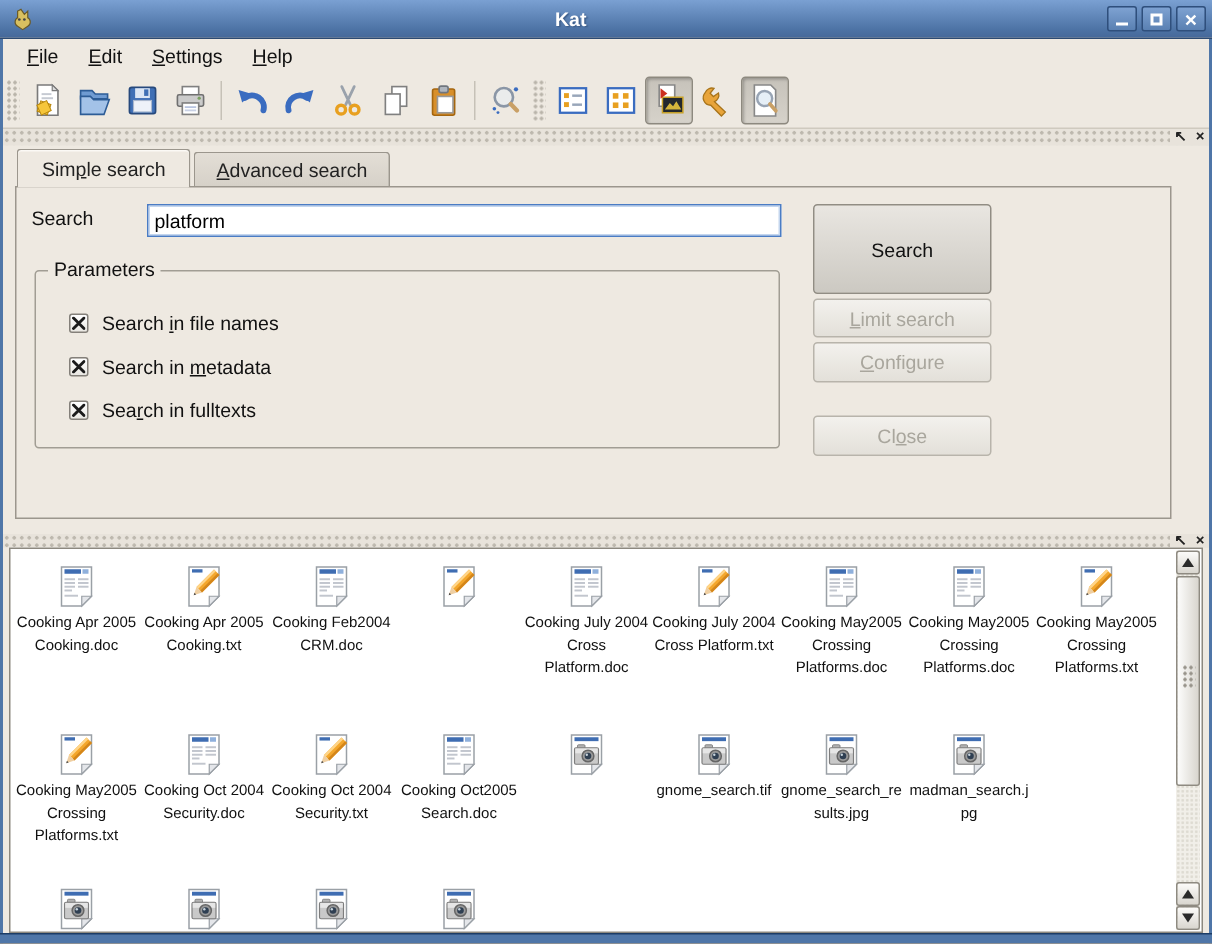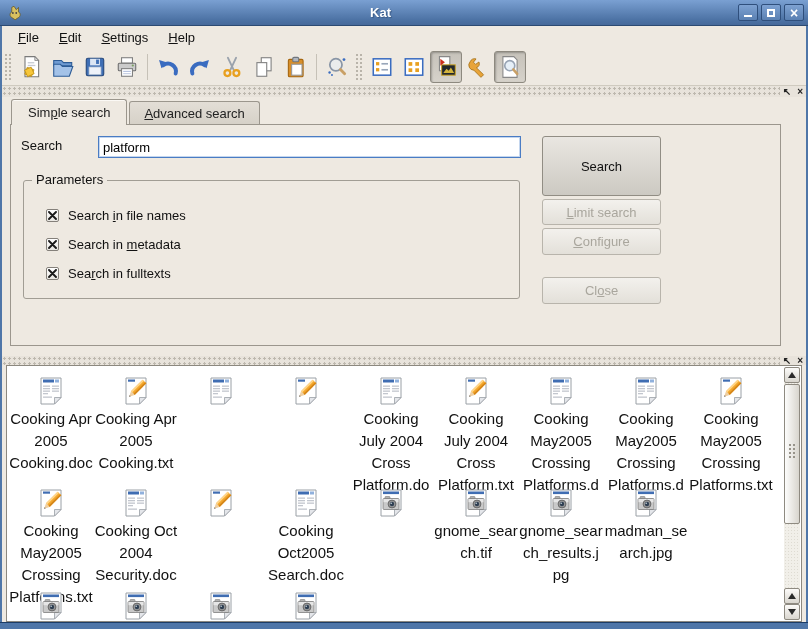--- a/index.html
+++ b/index.html
@@ -67,21 +67,21 @@
   .btn.disabled{color:#a9a69d;background:linear-gradient(#f3f1ed,#e3e0d9);border-color:#b8b4ab;}
 
   
   .results{position:absolute;left:6px;right:6px;top:365px;bottom:7px;background:#fff;border:1px solid #8c887f;}
   .grid{position:absolute;left:1px;top:1px;right:17px;bottom:1px;overflow:hidden;padding:8px 0 0 1px;background:#fff;}
   .frow{display:flex;align-items:flex-start;}
   .frow.r1{height:112px;} .frow.r2{height:103px;}
   .fitem{width:84px;margin-right:1px;display:flex;flex-direction:column;align-items:center;flex:0 0 auto;}
   .ficon{width:32px;height:32px;}
   .ficon svg{width:32px;height:32px;display:block;}
-  .flabel{margin-top:1px;width:84px;text-align:center;font-size:15px;line-height:22px;color:#111;overflow-wrap:break-word;word-wrap:break-word;}
+  .flabel{margin-top:1px;width:84px;text-align:center;font-size:10px;line-height:15px;color:#111;overflow-wrap:break-word;word-wrap:break-word;}
 
   
   .sb{position:absolute;top:1px;right:1px;bottom:1px;width:16px;background:#f1efe9;background-image:radial-gradient(circle,#dedbd2 .8px,transparent 1px);background-size:3px 3px;}
   .sb-btn{position:absolute;left:0;width:16px;height:16px;background:linear-gradient(#fcfbf9,#d9d6cf);border:1px solid #8e8a81;border-radius:2px;display:flex;align-items:center;justify-content:center;padding:0;}
   .tri-up{width:0;height:0;border-left:4px solid transparent;border-right:4px solid transparent;border-bottom:6px solid #2a2a2a;}
   .tri-dn{width:0;height:0;border-left:4px solid transparent;border-right:4px solid transparent;border-top:6px solid #2a2a2a;}
   .sb-thumb{position:absolute;top:17px;left:0;width:16px;height:140px;background:linear-gradient(90deg,#fdfdfc,#d8d5ce);border:1px solid #8e8a81;border-radius:2px;}
   .sb-thumb::after{content:"";position:absolute;left:3px;top:58px;width:9px;height:16px;background-image:radial-gradient(circle,#97938a 1px,transparent 1.2px);background-size:4px 4px;}
 </style>
 </head>
@@ -379,20 +379,21 @@
                 <rect x="8" y="10.5" width="7" height="1.3" fill="#c2c6ce"></rect>
                 <rect x="8" y="13" width="7" height="1.3" fill="#c2c6ce"></rect>
                 <rect x="8" y="15.5" width="7" height="1.3" fill="#c2c6ce"></rect>
                 <rect x="8" y="18" width="5" height="1.3" fill="#c2c6ce"></rect>
                 <rect x="17" y="10.5" width="7" height="1.3" fill="#c2c6ce"></rect>
                 <rect x="17" y="13" width="7" height="1.3" fill="#c2c6ce"></rect>
                 <rect x="17" y="15.5" width="7" height="1.3" fill="#c2c6ce"></rect>
                 <rect x="8" y="21.5" width="9" height="1.3" fill="#c2c6ce"></rect>
               </svg>
             </div>
+            <div class="flabel">Cooking Feb2004 CRM.doc</div>
           </div>
           <div class="fitem">
             <div class="ficon">
               <svg viewBox="0 0 32 32">
                 <path d="M6 3h20v19.5L19.5 29H6z" fill="#fff" stroke="#9aa0a6"></path>
                 <path d="M26 22.5L19.5 29v-6.5z" fill="#e4e6ea" stroke="#9aa0a6" stroke-width=".8"></path>
                 <rect x="8" y="4.5" width="7" height="2.2" fill="#3f6db2"></rect>
                 <g transform="rotate(45 16 15)">
                   <rect x="13.4" y="3" width="5.2" height="16.5" fill="#f4a72c"></rect>
                   <rect x="13.4" y="3" width="1.7" height="16.5" fill="#ffd588"></rect>
@@ -540,20 +541,21 @@
                 <rect x="8" y="4.5" width="7" height="2.2" fill="#3f6db2"></rect>
                 <g transform="rotate(45 16 15)">
                   <rect x="13.4" y="3" width="5.2" height="16.5" fill="#f4a72c"></rect>
                   <rect x="13.4" y="3" width="1.7" height="16.5" fill="#ffd588"></rect>
                   <rect x="16.9" y="3" width="1.7" height="16.5" fill="#d4861a"></rect>
                   <path d="M13.4 19.5l2.6 5.2 2.6-5.2z" fill="#efcfa2"></path>
                   <path d="M15.2 23.2l.8 1.5.8-1.5z" fill="#4a4a4a"></path>
                 </g>
               </svg>
             </div>
+            <div class="flabel">Cooking Oct 2004 Security.txt</div>
           </div>
           <div class="fitem">
             <div class="ficon">
               <svg viewBox="0 0 32 32">
                 <path d="M6 3h20v19.5L19.5 29H6z" fill="#fff" stroke="#9aa0a6"></path>
                 <path d="M26 22.5L19.5 29v-6.5z" fill="#e4e6ea" stroke="#9aa0a6" stroke-width=".8"></path>
                 <rect x="8" y="4.5" width="11" height="3" fill="#3f6db2"></rect>
                 <rect x="20" y="4.5" width="4" height="3" fill="#8fb0dc"></rect>
                 <rect x="8" y="10.5" width="7" height="1.3" fill="#c2c6ce"></rect>
                 <rect x="8" y="13" width="7" height="1.3" fill="#c2c6ce"></rect>

